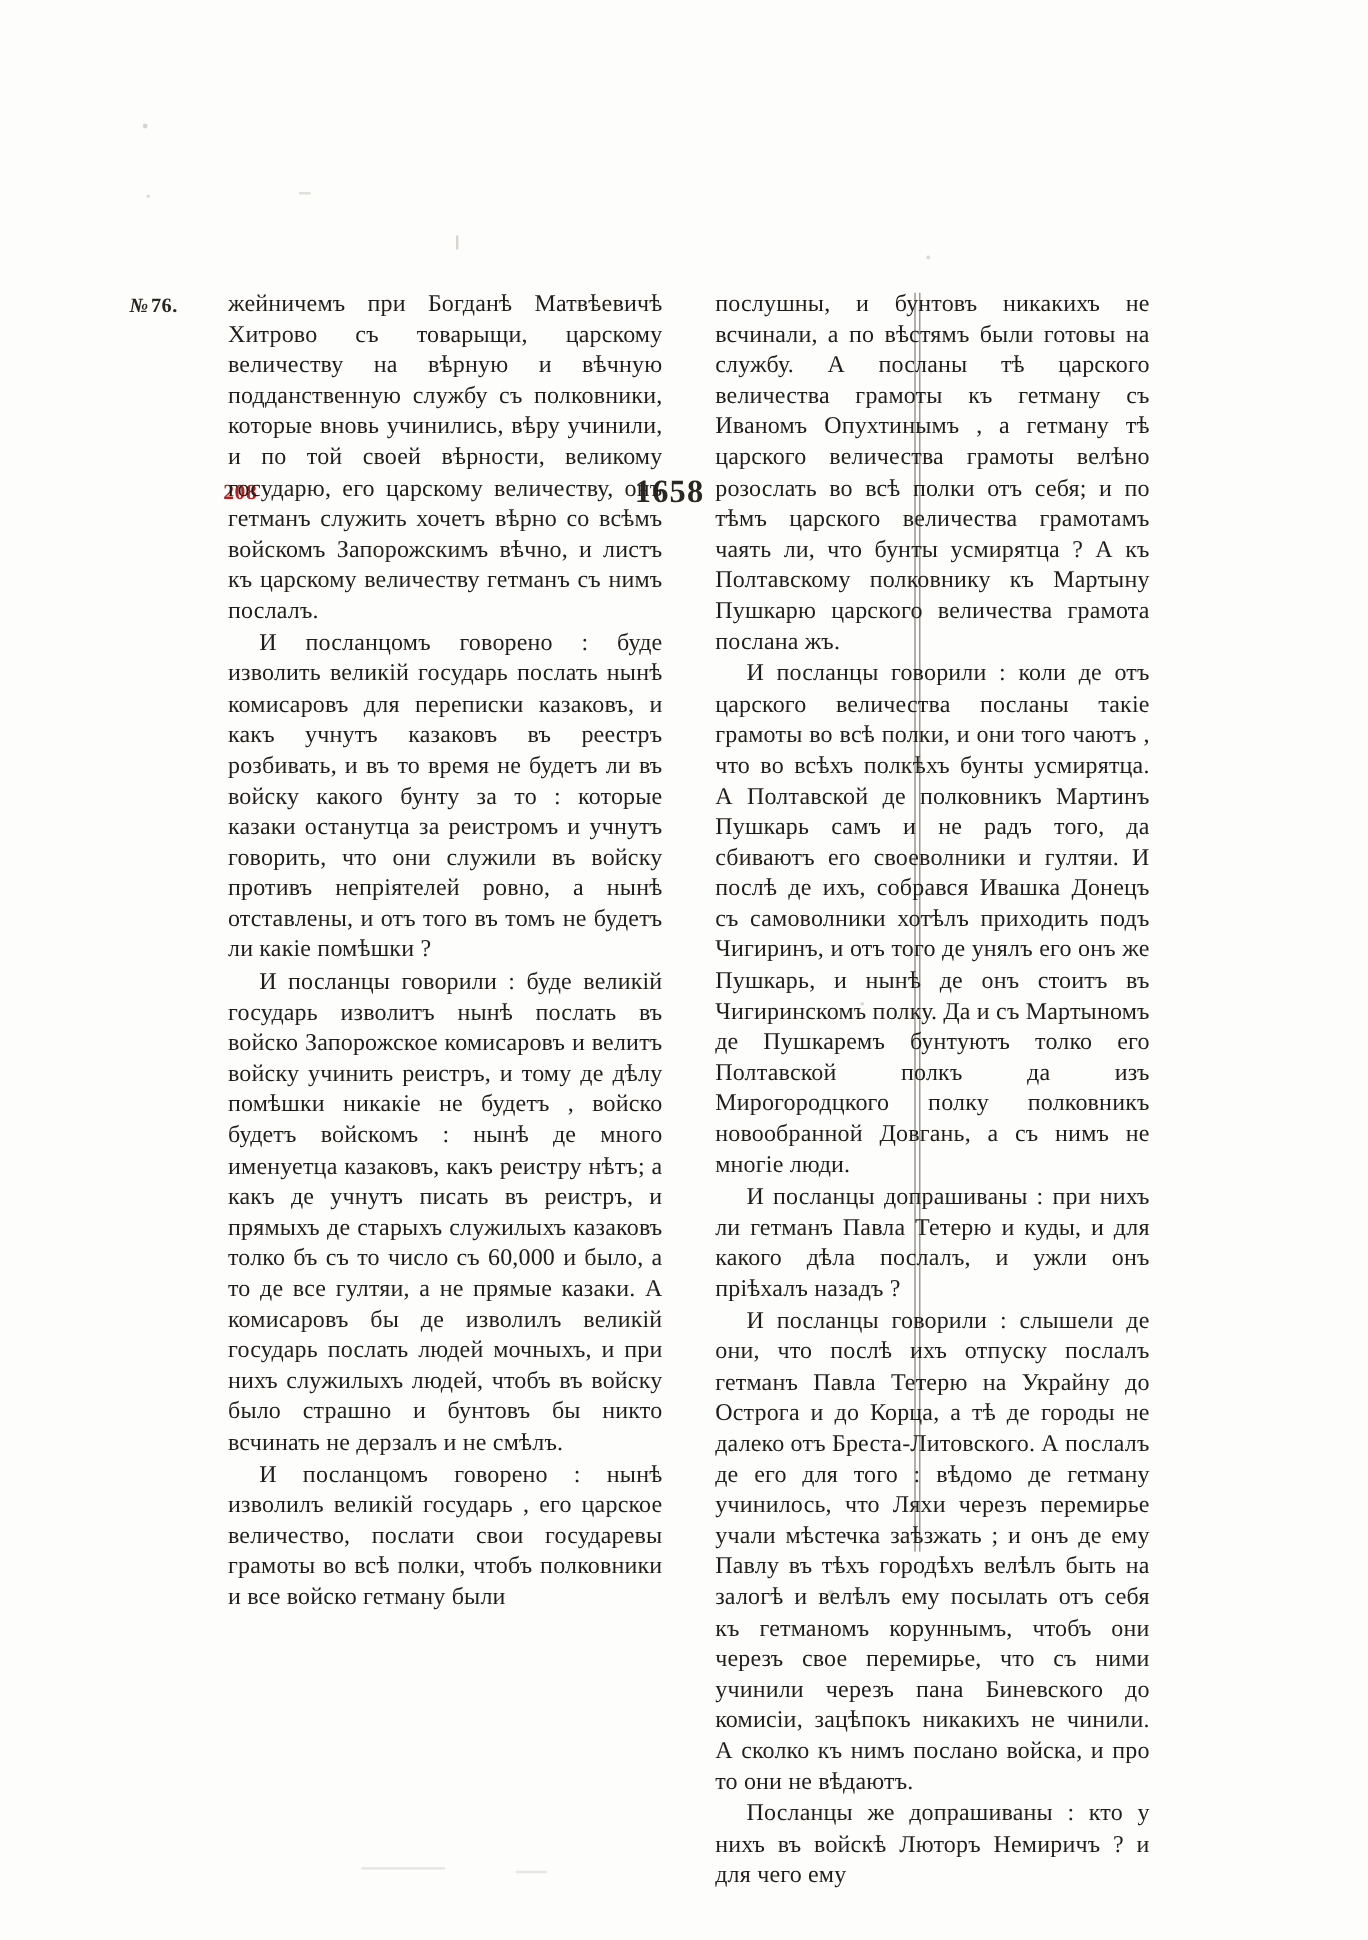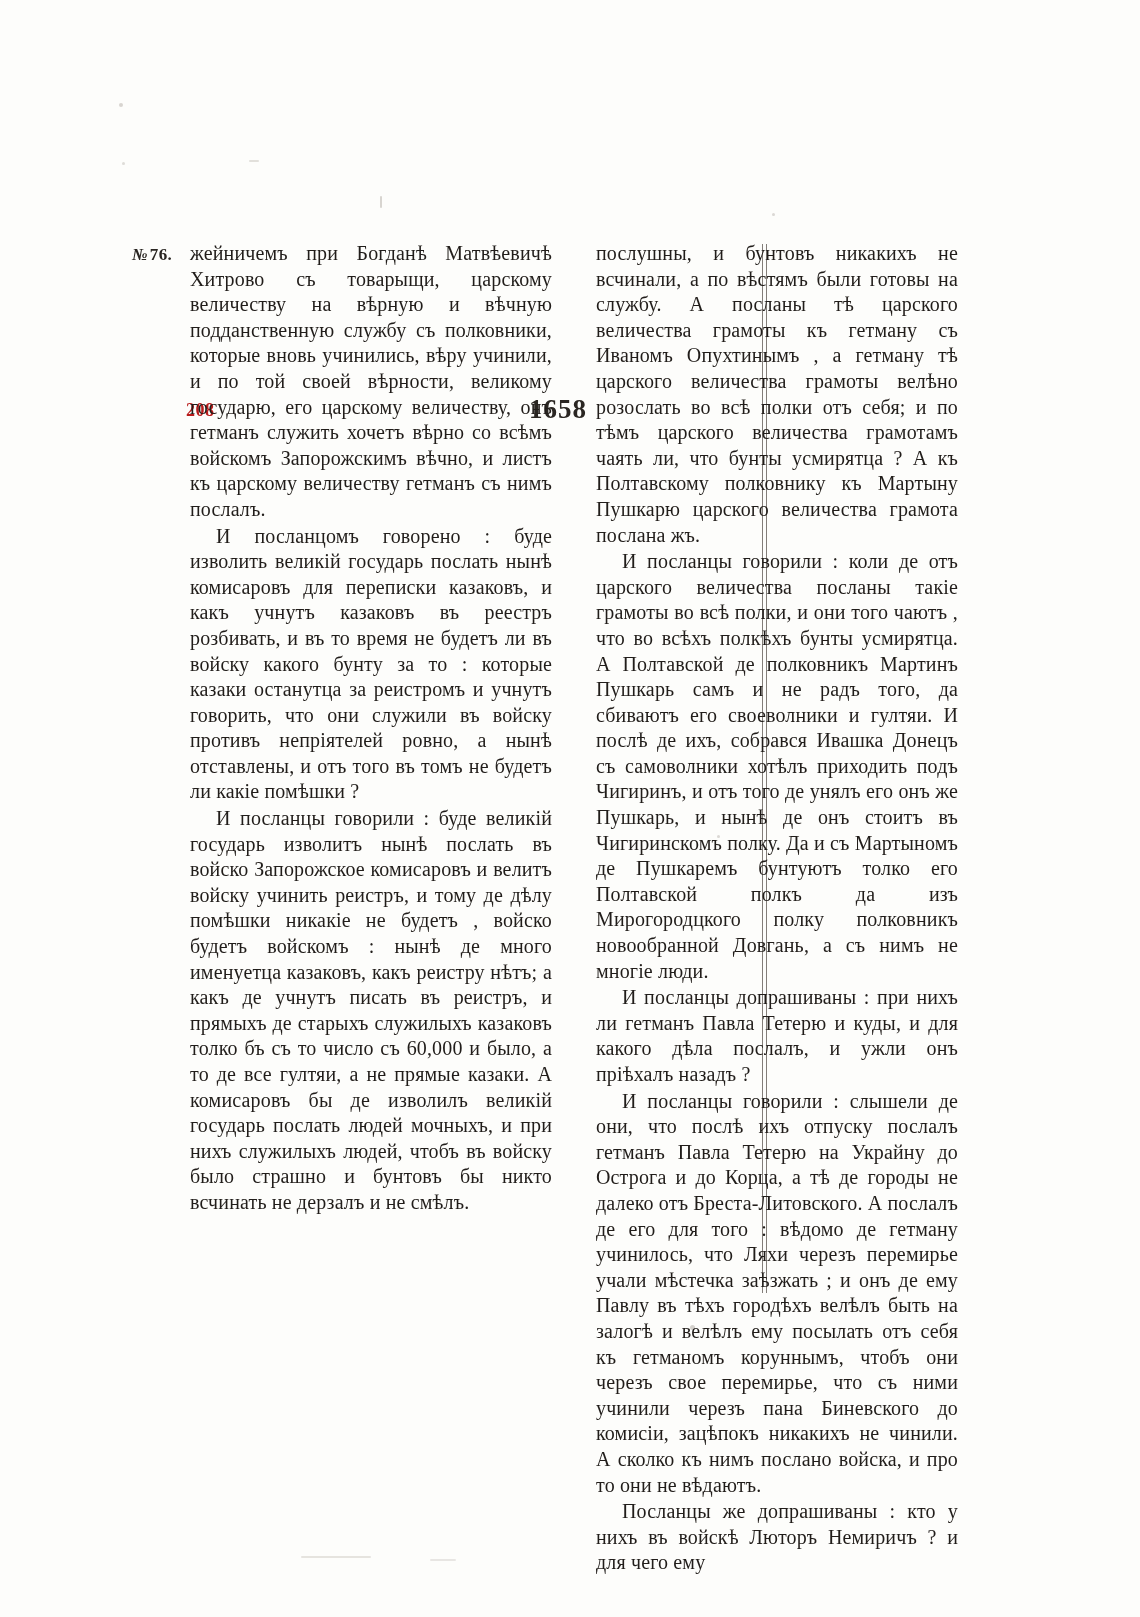--- a/index.html
+++ b/index.html
@@ -58,21 +58,21 @@
     top: 196px;
     text-align: center;
     font-size: 27px;
     font-weight: 700;
     letter-spacing: 1px;
     color: #2a2622;
     transform: translateX(-12px);
   }
   .docnum {
     position: absolute;
-    left: 132px;
+    left: 108px;
     top: 245px;
     font-size: 17px;
     font-style: italic;
     font-weight: 600;
     letter-spacing: .3px;
     white-space: nowrap;
   }
   .docnum .num { font-style: normal; font-weight: 700; margin-left: 2px; }
 
   .columns {
@@ -141,20 +141,21 @@
 
   <div class="rule rule-a"></div>
   <div class="rule rule-b"></div>
 
   <div class="columns">
 
     <div class="col col-left">
       <p class="cont">жейничемъ при Богданѣ Матвѣевичѣ Хитрово съ товарыщи, царскому величеству на вѣрную и вѣчную подданственную службу съ полковники, которые вновь учинились, вѣру учинили, и по той своей вѣрности, великому государю, его царскому величеству, онъ гетманъ служить хочетъ вѣрно со всѣмъ войскомъ Запорожскимъ вѣчно, и листъ къ царскому величеству гетманъ съ нимъ послалъ.</p>
       <p>И посланцомъ говорено : буде изволить великій государь послать нынѣ комисаровъ для переписки казаковъ, и какъ учнутъ казаковъ въ реестръ розбивать, и въ то время не будетъ ли въ войску какого бунту за то : которые казаки останутца за реистромъ и учнутъ говорить, что они служили въ войску противъ непріятелей ровно, а нынѣ отставлены, и отъ того въ томъ не будетъ ли какіе помѣшки ?</p>
       <p>И посланцы говорили : буде великій государь изволитъ нынѣ послать въ войско Запорожское комисаровъ и велитъ войску учинить реистръ, и тому де дѣлу помѣшки никакіе не будетъ , войско будетъ войскомъ : нынѣ де много именуетца казаковъ, какъ реистру нѣтъ; а какъ де учнутъ писать въ реистръ, и прямыхъ де старыхъ служилыхъ казаковъ толко бъ съ то число съ 60,000 и было, а то де все гултяи, а не прямые казаки. А комисаровъ бы де изволилъ великій государь послать людей мочныхъ, и при нихъ служилыхъ людей, чтобъ въ войску было страшно и бунтовъ бы никто всчинать не дерзалъ и не смѣлъ.</p>
+      <p>И посланцомъ говорено : нынѣ изволилъ великій государь , его царское величество, послати свои государевы грамоты во всѣ полки, чтобъ полковники и все войско гетману были</p>
     </div>
 
     <div class="col col-right">
       <p class="cont">послушны, и бунтовъ никакихъ не всчинали, а по вѣстямъ были готовы на службу. А посланы тѣ царского величества грамоты къ гетману съ Иваномъ Опухтинымъ , а гетману тѣ царского величества грамоты велѣно розослать во всѣ полки отъ себя; и по тѣмъ царского величества грамотамъ чаять ли, что бунты усмирятца ? А къ Полтавскому полковнику къ Мартыну Пушкарю царского величества грамота послана жъ.</p>
       <p>И посланцы говорили : коли де отъ царского величества посланы такіе грамоты во всѣ полки, и они того чаютъ , что во всѣхъ полкѣхъ бунты усмирятца. А Полтавской де полковникъ Мартинъ Пушкарь самъ и не радъ того, да сбиваютъ его своеволники и гултяи. И послѣ де ихъ, собрався Ивашка Донецъ съ самоволники хотѣлъ приходить подъ Чигиринъ, и отъ того де унялъ его онъ же Пушкарь, и нынѣ де онъ стоитъ въ Чигиринскомъ полку. Да и съ Мартыномъ де Пушкаремъ бунтуютъ толко его Полтавской полкъ да изъ Мирогородцкого полку полковникъ новообранной Довгань, а съ нимъ не многіе люди.</p>
       <p>И посланцы допрашиваны : при нихъ ли гетманъ Павла Тетерю и куды, и для какого дѣла послалъ, и ужли онъ пріѣхалъ назадъ ?</p>
       <p>И посланцы говорили : слышели де они, что послѣ ихъ отпуску послалъ гетманъ Павла Тетерю на Украйну до Острога и до Корца, а тѣ де городы не далеко отъ Бреста-Литовского. А послалъ де его для того : вѣдомо де гетману учинилось, что Ляхи черезъ перемирье учали мѣстечка заѣзжать ; и онъ де ему Павлу въ тѣхъ городѣхъ велѣлъ быть на залогѣ и велѣлъ ему посылать отъ себя къ гетманомъ коруннымъ, чтобъ они черезъ свое перемирье, что съ ними учинили черезъ пана Биневского до комисіи, зацѣпокъ никакихъ не чинили. А сколко къ нимъ послано войска, и про то они не вѣдаютъ.</p>
       <p>Посланцы же допрашиваны : кто у нихъ въ войскѣ Люторъ Немиричъ ? и для чего ему</p>
     </div>
 

